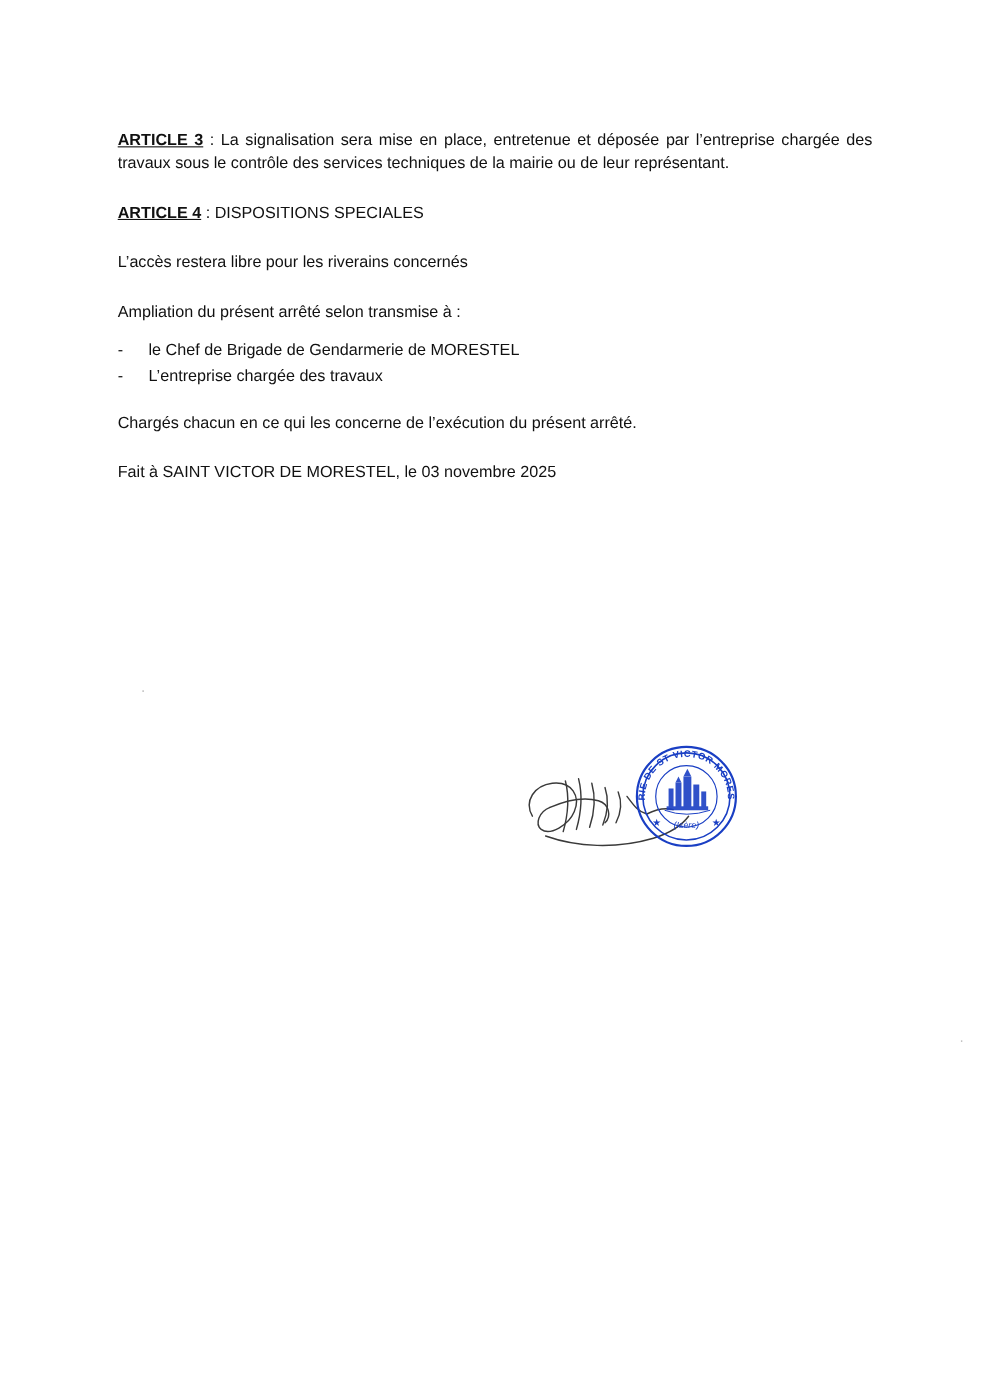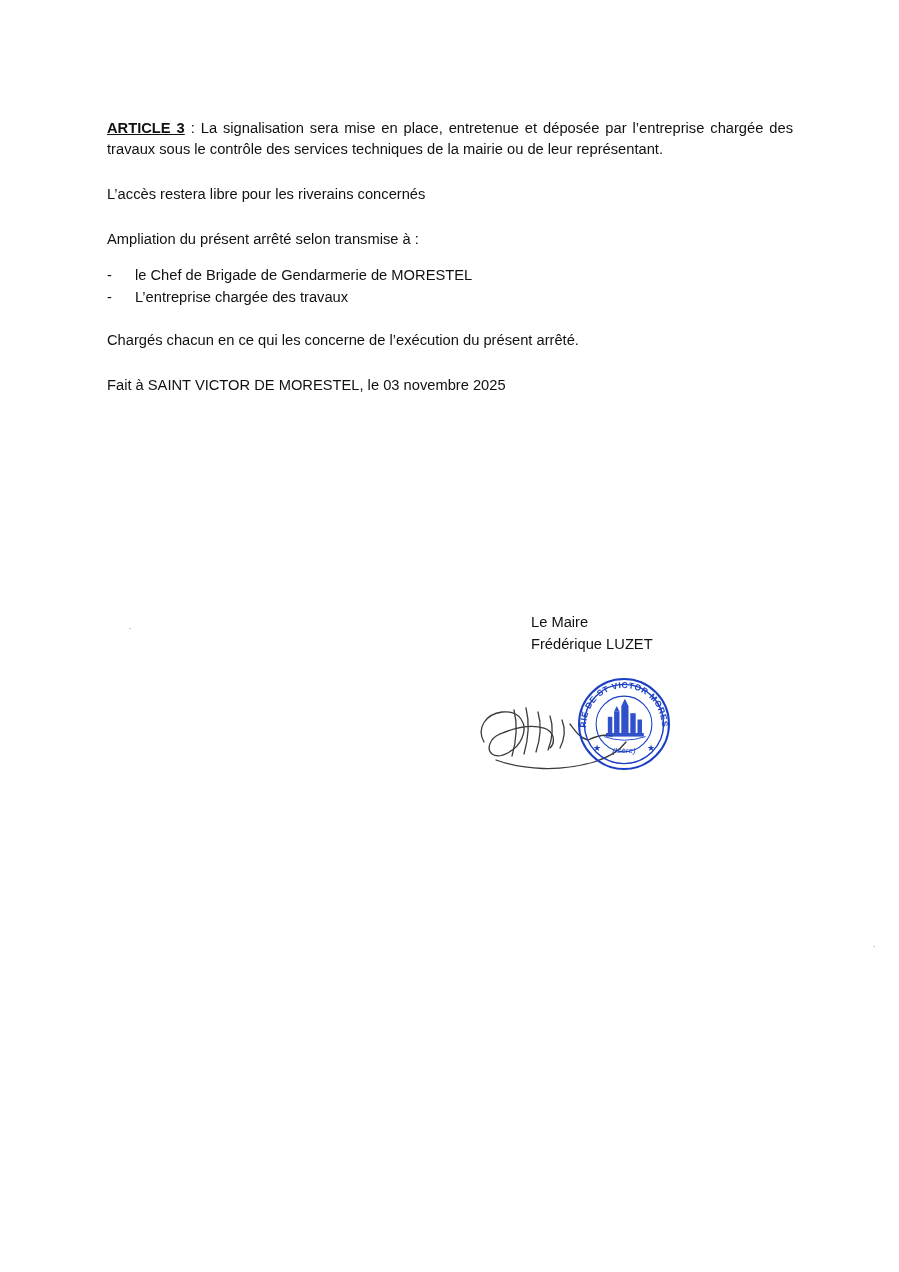--- a/index.html
+++ b/index.html
@@ -100,41 +100,38 @@
 </style>
 </head>
 <body>
 
 <div class="page">
 
   <div class="content">
 
     <p class="para"><span class="art">ARTICLE 3</span><span> : La signalisation sera mise en place, entretenue et déposée par l’entreprise chargée des travaux sous le contrôle des services techniques de la mairie ou de leur représentant.</span></p>
 
+    <p class="para"><span class="art">ARTICLE 4</span><span> : DISPOSITIONS SPECIALES</span></p>
 
     <p class="para"><span>L’accès restera libre pour les riverains concernés</span></p>
 
 
     <p class="para"><span>Ampliation du présent arrêté selon transmise à :</span></p>
 
     <ul class="list">
       <li><span class="dash">-</span><span>le Chef de Brigade de Gendarmerie de MORESTEL</span></li>
       <li><span class="dash">-</span><span>L’entreprise chargée des travaux</span></li>
     </ul>
 
     <p class="para"><span>Chargés chacun en ce qui les concerne de l’exécution du présent arrêté.</span></p>
 
     <p class="para last"><span>Fait à SAINT VICTOR DE MORESTEL, le 03 novembre 2025</span></p>
 
   </div>
 
-  <div class="sig-block">
-    <div class="sig-line">Le Maire</div>
-    <div class="sig-line">Frédérique LUZET</div>
-  </div>
 
   <div class="stamp-area">
 
     <svg class="handwriting" viewBox="0 0 200 100">
       <g fill="none" stroke="#3a3a3a" stroke-width="1.3" stroke-linecap="round">
         <path d="M14,52 C6,38 16,24 32,22 C50,20 58,34 52,48 C47,60 30,70 22,64 C16,59 20,48 30,44"></path>
         <path d="M30,44 C44,38 60,34 74,38 C84,41 86,52 80,58"></path>
         <path d="M44,20 C48,36 46,52 42,66"></path>
         <path d="M56,18 C60,34 58,50 54,64"></path>
         <path d="M68,22 C72,36 70,50 66,62"></path>

